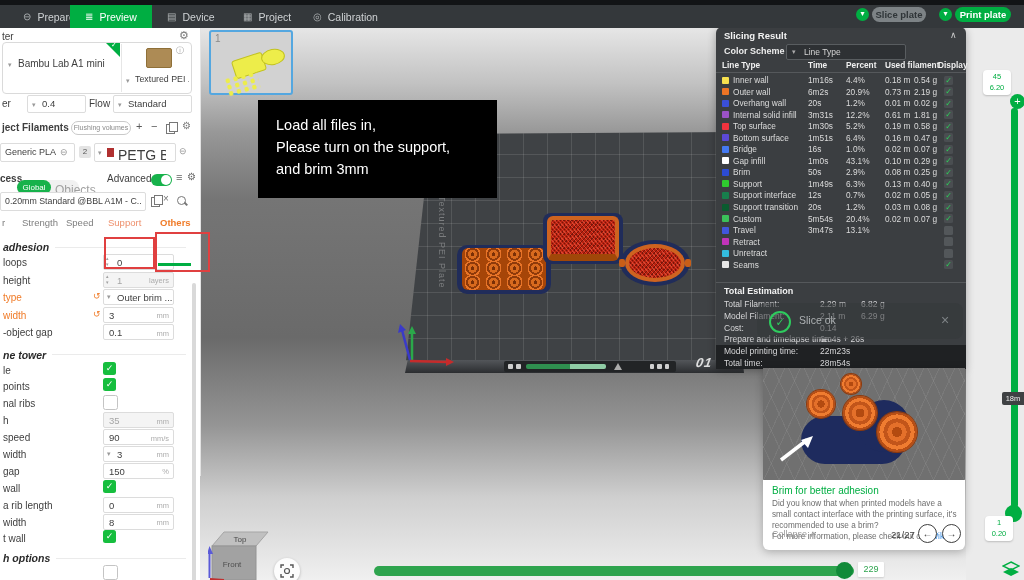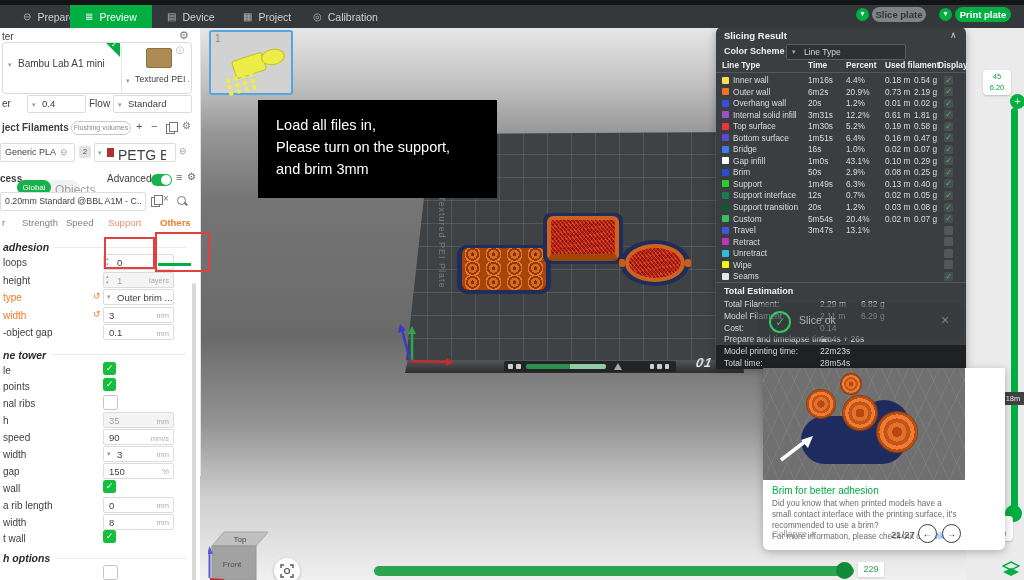--- a/index.html
+++ b/index.html
@@ -136,21 +136,21 @@
   .est-2{position:absolute;left:145px;top:1px;font-size:8.5px;color:#D6D6D8;}
 
   
   #toast{left:757px;top:303px;width:206px;height:36px;border-radius:8px;background:rgba(52,56,59,.55);z-index:25;}
   #toast-circle{left:12px;top:8px;width:18px;height:18px;border-radius:50%;border:2px solid #2ECB5E;
                 color:#2ECB5E;font-size:11px;text-align:center;line-height:18px;}
   #toast-text{left:42px;top:11px;font-size:10.5px;color:#AEB2B4;}
   #toast-close{left:184px;top:9px;font-size:14px;color:#7E8386;}
 
   
-  #tipcard{left:763px;top:368px;width:242px;height:182px;background:#fff;z-index:20;border-radius:0 0 6px 6px;
+  #tipcard{left:763px;top:368px;width:202px;height:182px;background:#fff;z-index:20;border-radius:0 0 6px 6px;
            box-shadow:0 2px 8px rgba(0,0,0,.25);}
   #tip-img{left:0;top:0;width:202px;height:112px;background-color:#707070;overflow:hidden;
     background-image:repeating-linear-gradient(65deg,rgba(255,255,255,.07) 0 1px,transparent 1px 14px),
                      repeating-linear-gradient(-65deg,rgba(255,255,255,.07) 0 1px,transparent 1px 14px);}
   .tblob{position:absolute;background:#1E2B5E;}
   .cyl{position:absolute;border-radius:50%;box-shadow:0 0 0 1px #8F3A0C;
     background:radial-gradient(circle,#b34a10 0 18%,#e4702a 18% 34%,#c2551a 34% 48%,#ef7c30 48% 62%,#b84e14 62% 75%,#e87328 75% 100%);}
   #tip-title{left:9px;top:117px;font-size:10px;color:#00AE42;}
   #tip-body{left:9px;top:130px;width:186px;font-size:8.2px;line-height:1.35;color:#6E6E6E;}
   #tip-body a{color:#3A8EE6;text-decoration:none;}
@@ -617,25 +617,20 @@
           <span class="sw" style="background: rgb(194, 51, 185);"></span>
           <span class="ltc">Retract</span>
           <span class="dsp"></span>
         </div>
         <div class="lt-row">
           <span class="sw" style="background: rgb(51, 187, 221);"></span>
           <span class="ltc">Unretract</span>
           <span class="dsp"></span>
         </div>
         <div class="lt-row">
-          <span class="sw" style="background: rgb(245, 245, 10);"></span>
-          <span class="ltc">Wipe</span>
-          <span class="dsp"></span>
-        </div>
-        <div class="lt-row">
           <span class="sw" style="background: rgb(230, 230, 230);"></span>
           <span class="ltc">Seams</span>
           <span class="dsp on">✓</span>
         </div>
       </div>
     <div class="a" id="total-title">Total Estimation</div>
     <div class="a" id="est-rows">
         <div class="est-row">
           <span class="est-l">Total Filament:</span>
           <span class="est-1">2.29 m</span>

